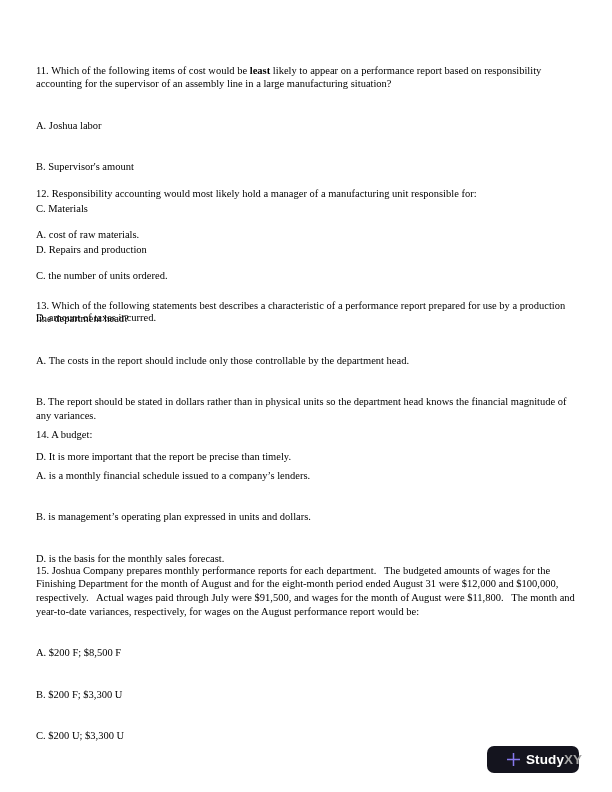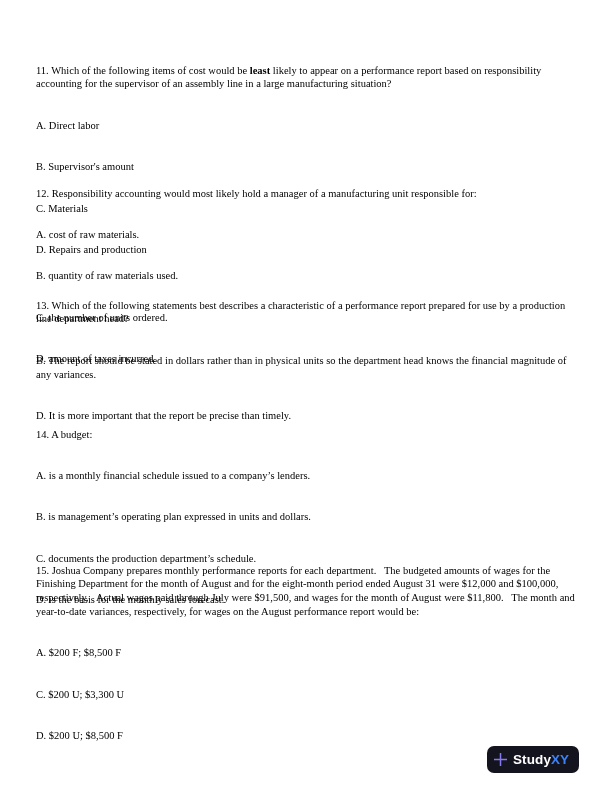--- a/index.html
+++ b/index.html
@@ -31,21 +31,21 @@
   .logo-badge {
     position: absolute;
     left: 487px;
     top: 746px;
     width: 92px;
     height: 27px;
     background: #14141e;
     border-radius: 7px;
     display: flex;
     align-items: center;
-    padding-left: 6px;
+    padding-left: 19px;
     box-sizing: border-box;
     font-family: "Liberation Sans", "DejaVu Sans", sans-serif;
   }
   .logo-plus {
     display: inline-flex;
     margin-right: 5px;
     flex: 0 0 auto;
   }
   .logo-study {
     color: #ffffff;
@@ -60,58 +60,57 @@
     letter-spacing: 0.1px;
   }
 </style>
 </head>
 <body>
 
 <div class="page">
 
   <div class="question q11">
     <p class="stem"><span>11. Which of the following items of cost would be </span><span class="bold-text">least</span><span> likely to appear on a performance report based on responsibility accounting for the supervisor of an assembly line in a large manufacturing situation?</span></p>
-    <div class="option">A. Direct labor</div>
+    <div class="option">A. Joshua labor</div>
     <div class="option">B. Supervisor's amount</div>
     <div class="option">C. Materials</div>
     <div class="option">D. Repairs and production</div>
   </div>
 
   <div class="question q12">
     <p class="stem"><span>12. Responsibility accounting would most likely hold a manager of a manufacturing unit responsible for:</span><span class="bold-text"></span><span></span></p>
     <div class="option">A. cost of raw materials.</div>
-    <div class="option">B. quantity of raw materials used.</div>
     <div class="option">C. the number of units ordered.</div>
     <div class="option">D. amount of taxes incurred.</div>
   </div>
 
   <div class="question q13">
     <p class="stem"><span>13. Which of the following statements best describes a characteristic of a performance report prepared for use by a production line department head?</span><span class="bold-text"></span><span></span></p>
+    <div class="option">A. The costs in the report should include only those controllable by the department head.</div>
     <div class="option">B. The report should be stated in dollars rather than in physical units so the department head knows the financial magnitude of any variances.</div>
     <div class="option">D. It is more important that the report be precise than timely.</div>
   </div>
 
   <div class="question q14">
     <p class="stem"><span>14. A budget:</span><span class="bold-text"></span><span></span></p>
     <div class="option">A. is a monthly financial schedule issued to a company’s lenders.</div>
     <div class="option">B. is management’s operating plan expressed in units and dollars.</div>
-    <div class="option">C. documents the production department’s schedule.</div>
     <div class="option">D. is the basis for the monthly sales forecast.</div>
   </div>
 
   <div class="question q15">
     <p class="stem"><span>15. Joshua Company prepares monthly performance reports for each department.   The budgeted amounts of wages for the Finishing Department for the month of August and for the eight-month period ended August 31 were $12,000 and $100,000, respectively.   Actual wages paid through July were $91,500, and wages for the month of August were $11,800.   The month and year-to-date variances, respectively, for wages on the August performance report would be:</span><span class="bold-text"></span><span></span></p>
     <div class="option">A. $200 F; $8,500 F</div>
+    <div class="option">B. $200 F; $3,300 U</div>
     <div class="option">C. $200 U; $3,300 U</div>
-    <div class="option">D. $200 U; $8,500 F</div>
   </div>
 
   <div class="logo-badge" style="background: rgb(20, 20, 30);">
     <span class="logo-plus">
       <svg width="15" height="15" viewBox="0 0 15 15" aria-hidden="true">
         <path d="M7.5 1 V14 M1 7.5 H14" stroke="#8678ee" stroke-width="1.5" fill="none"></path>
       </svg>
     </span>
     <span class="logo-study" style="color: rgb(255, 255, 255);">Study</span>
-      <span class="logo-xy" style="color: #3b82f6; text-align: center;">XY</span>
+      <span class="logo-xy" style="color: #a3a3a3; text-align: center;">XY</span>
   </div>
 
 </div>
 
 </body></html>

